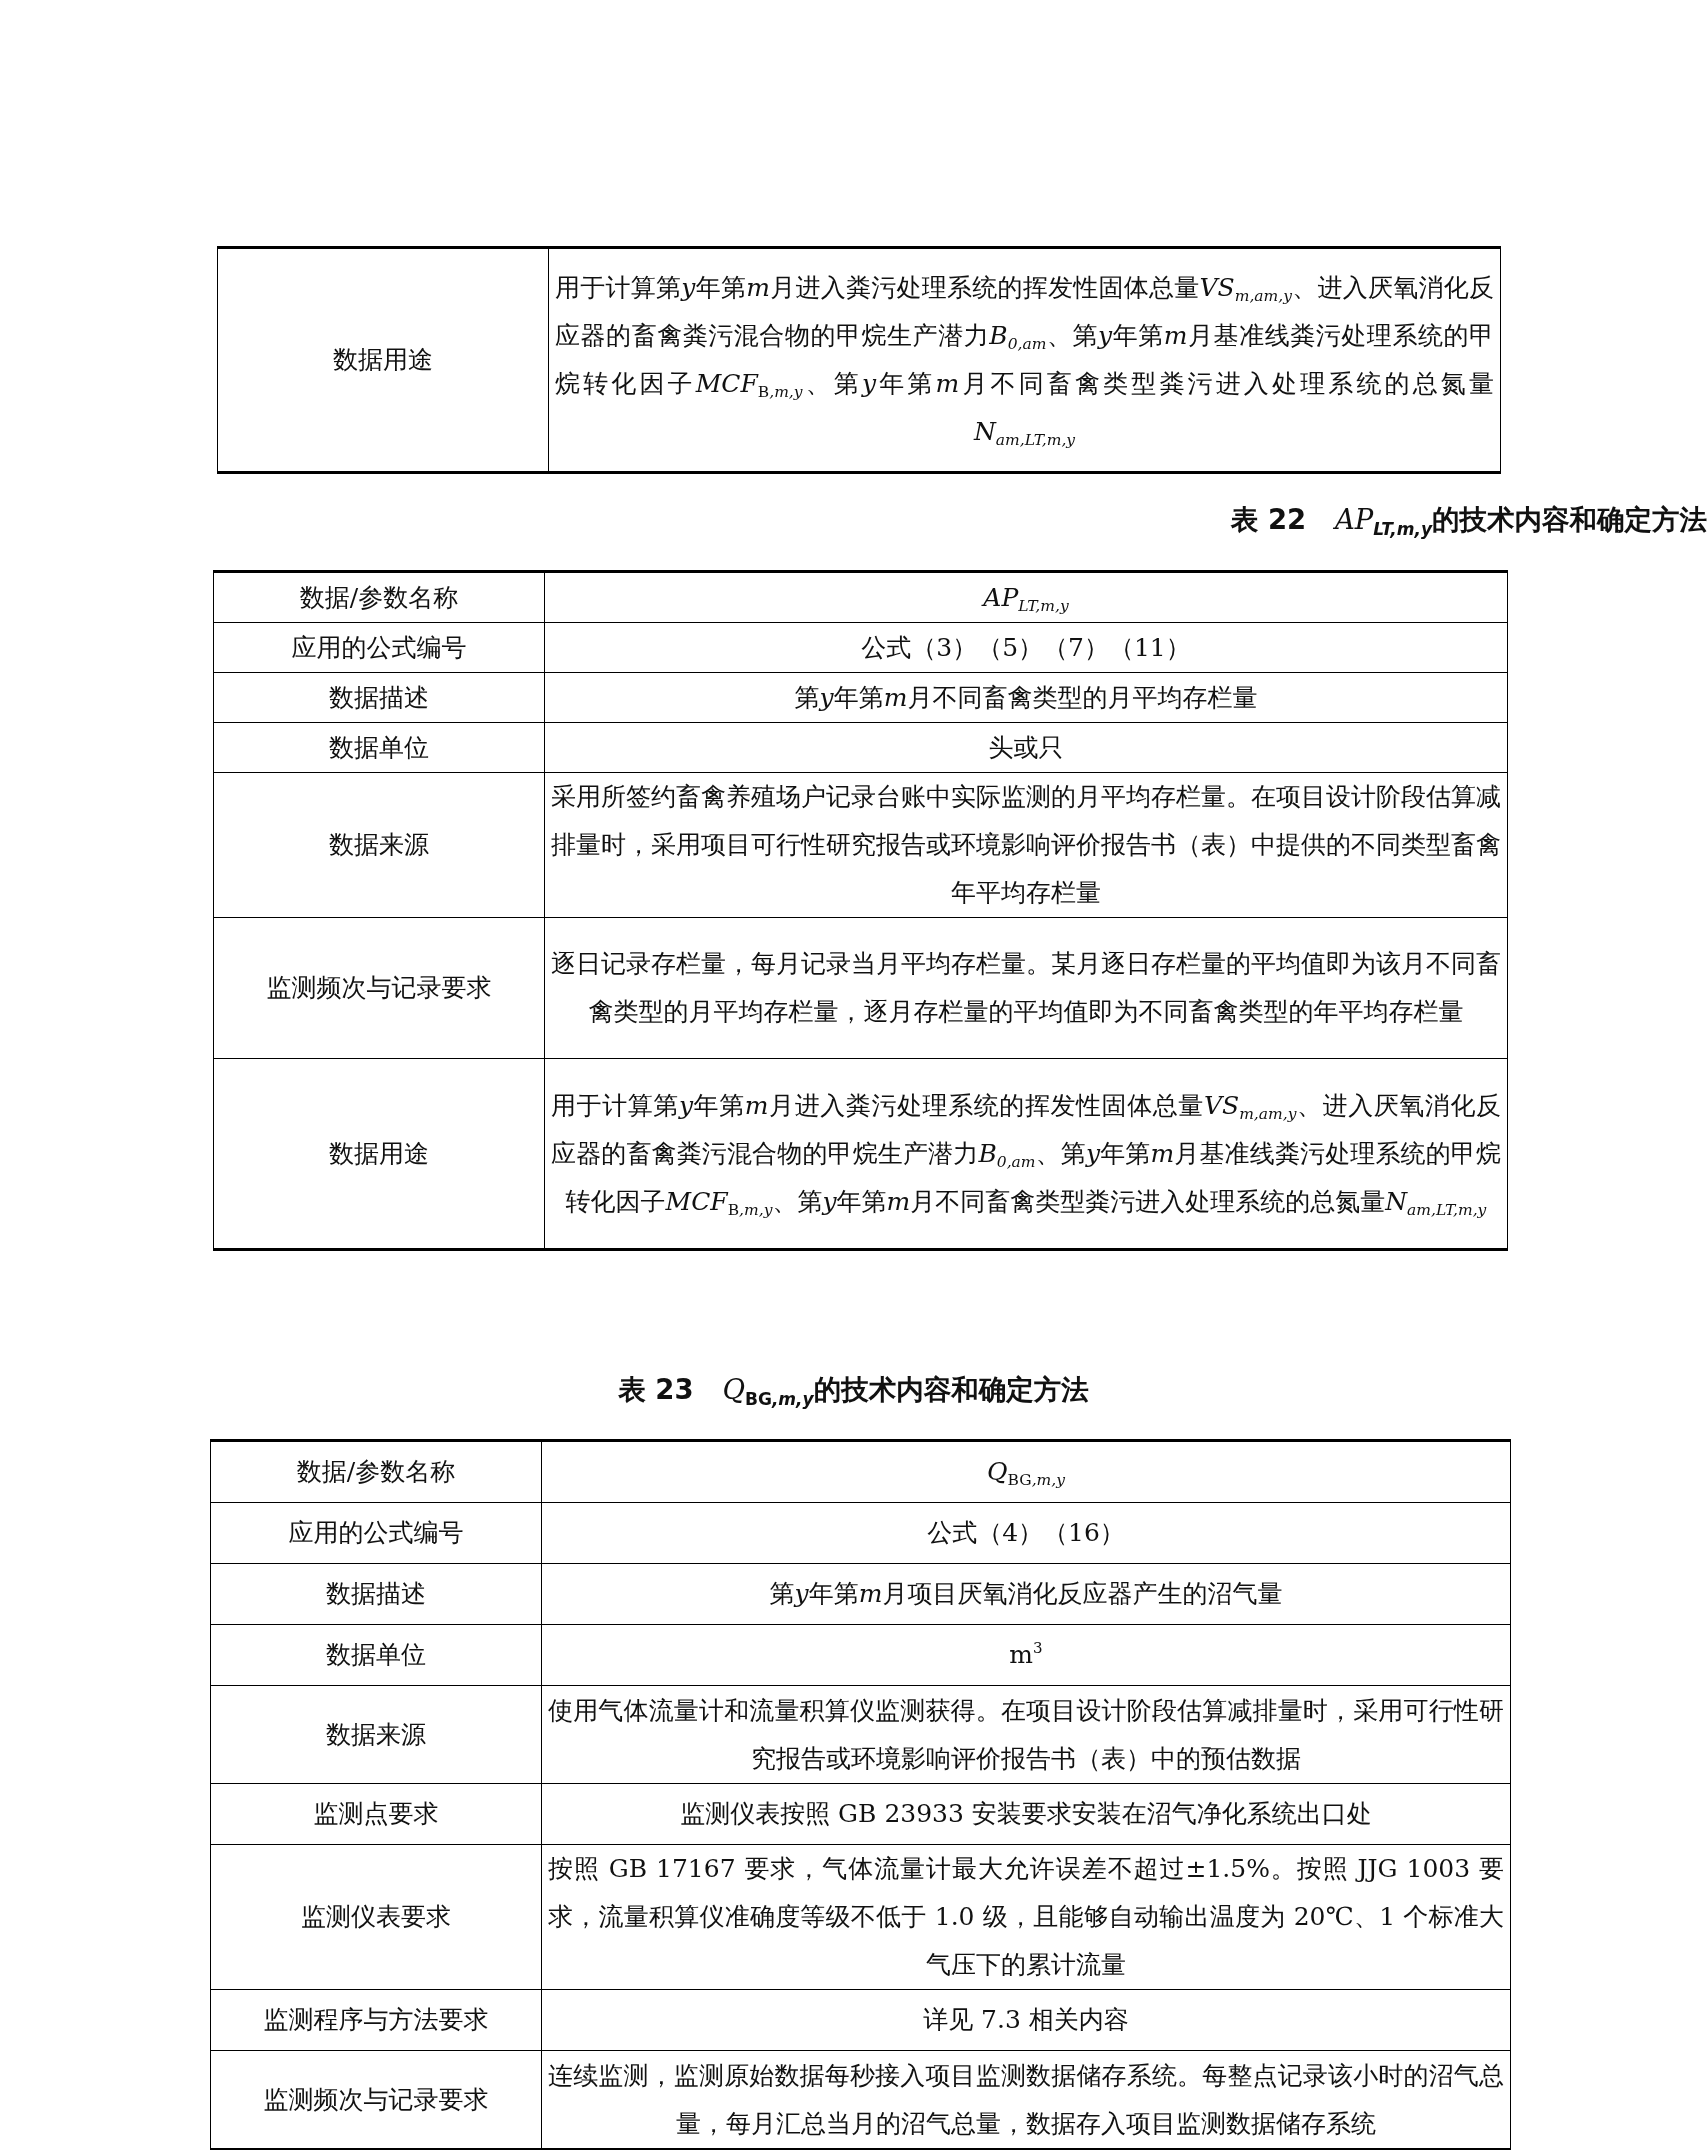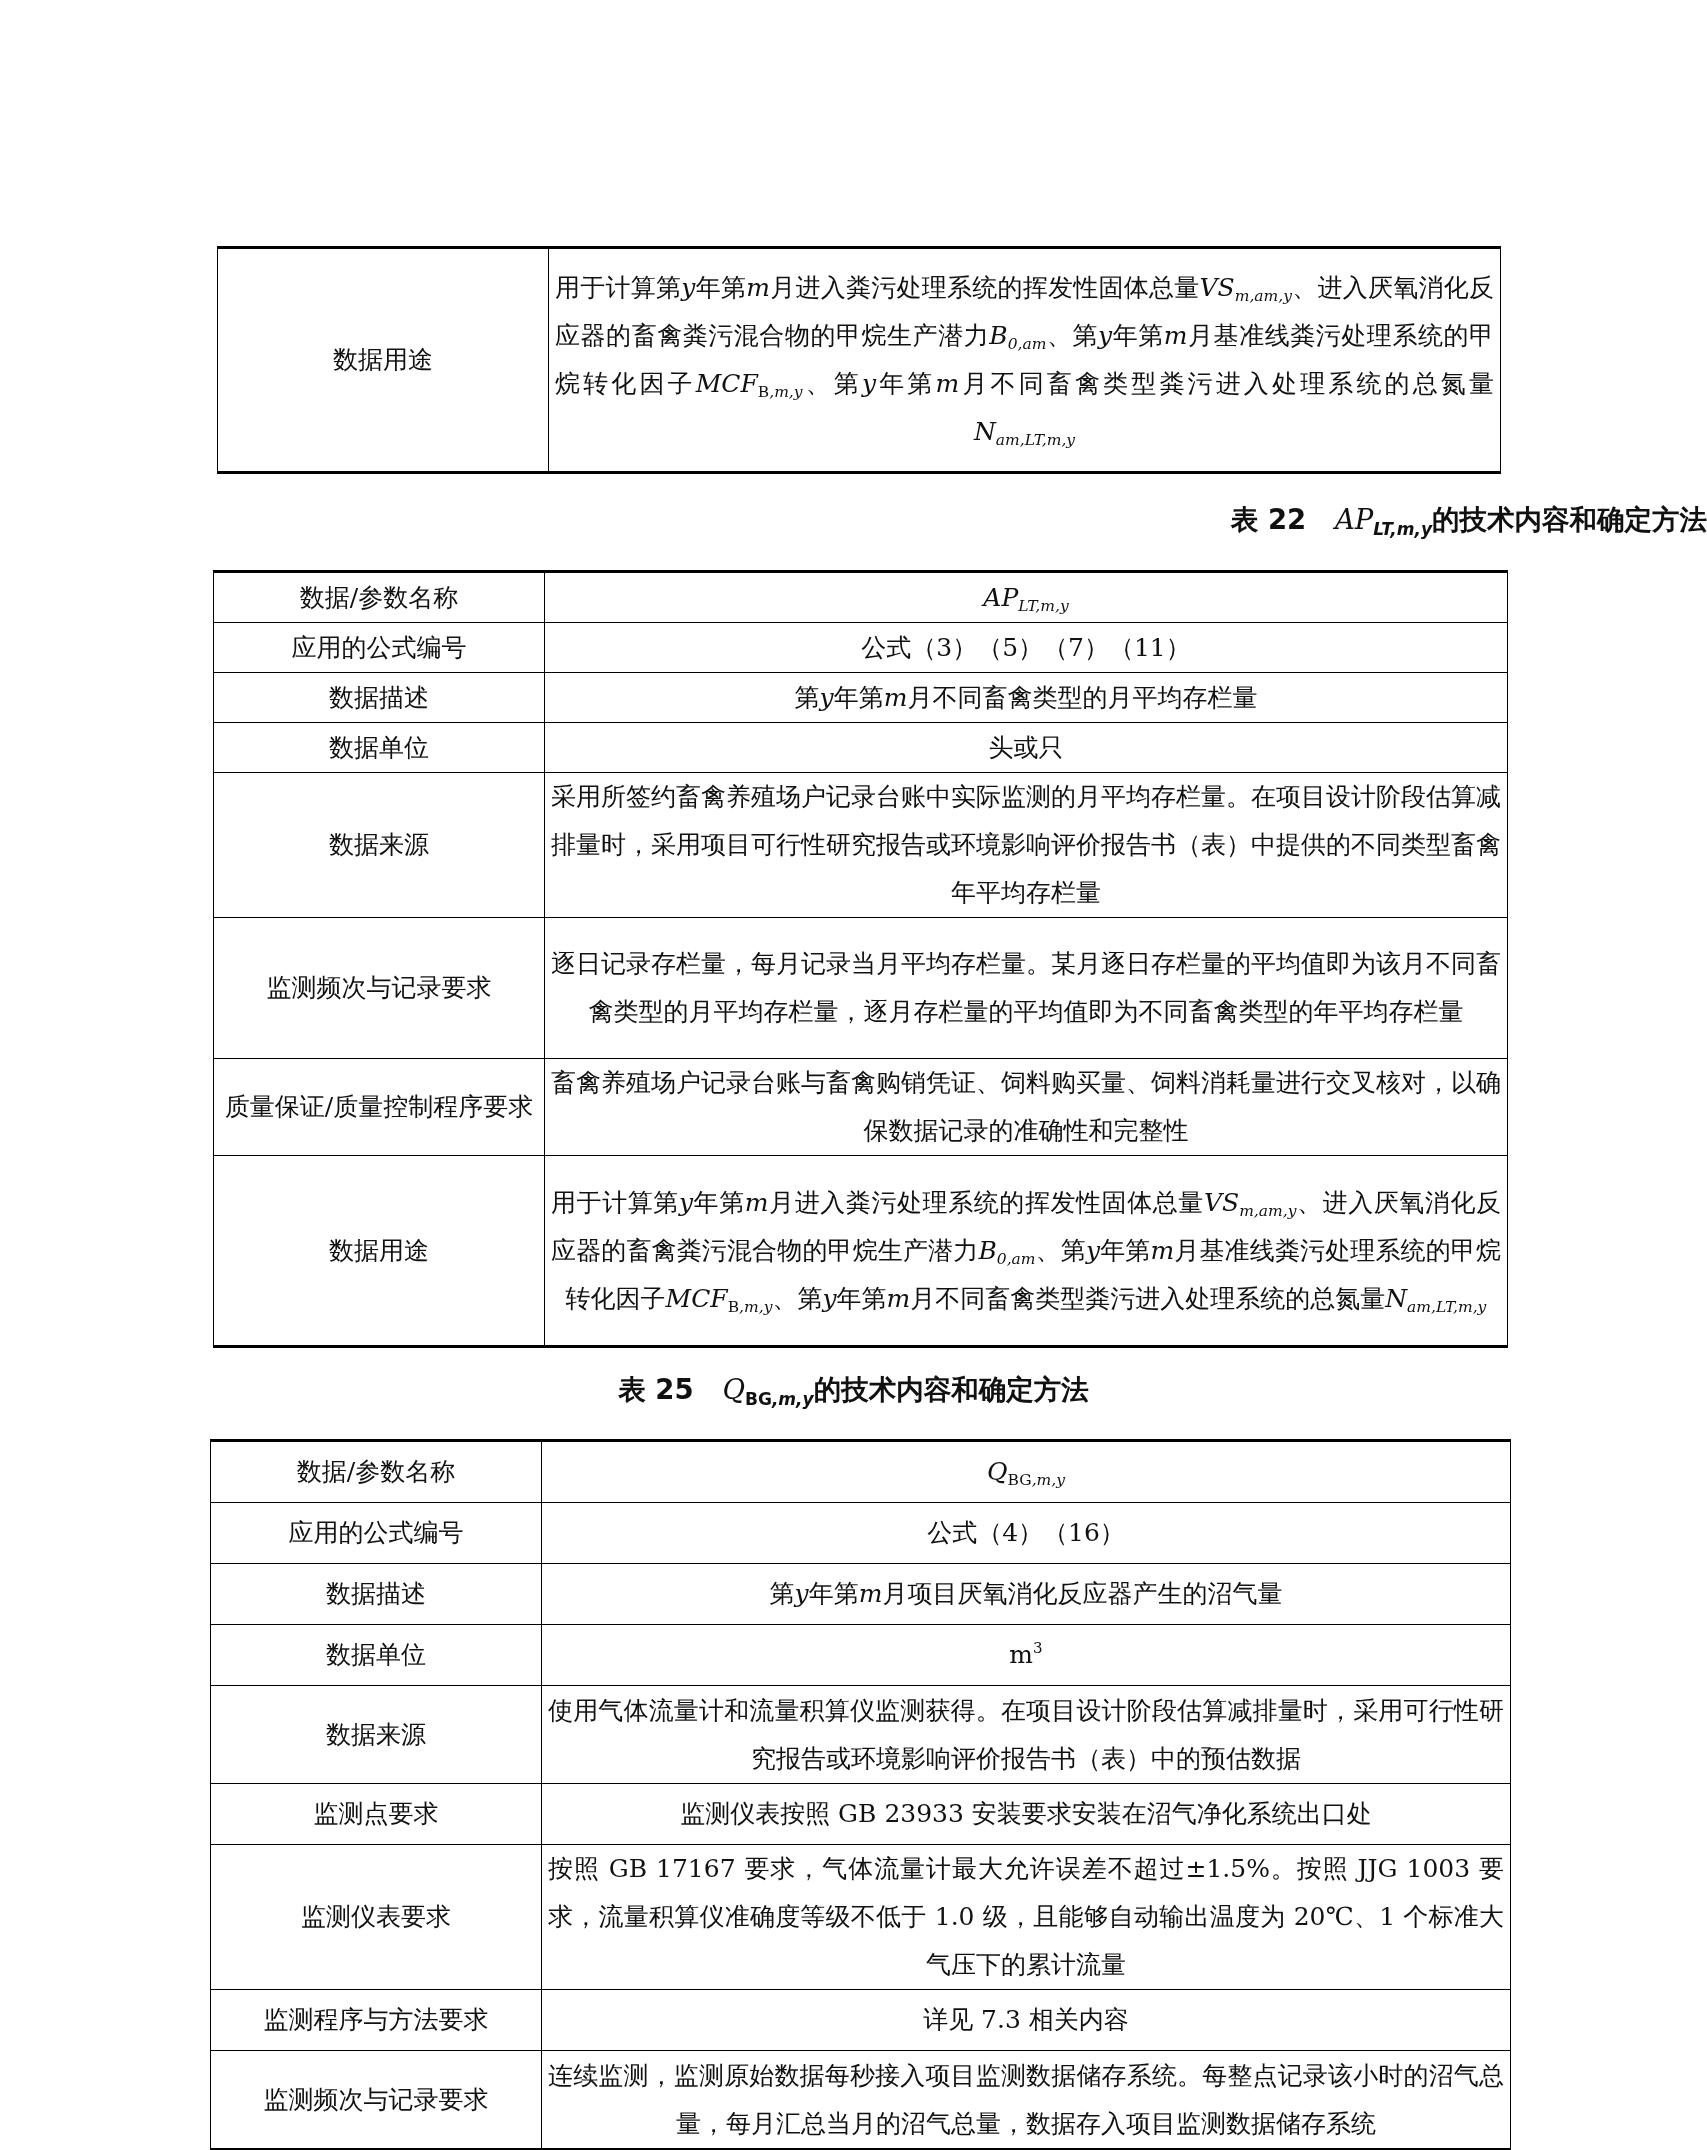--- a/index.html
+++ b/index.html
@@ -65,34 +65,30 @@
     </tr>
     <tr>
       <td class="lbl" style="height:140px;">数据来源</td>
       <td class="val left">采用所签约畜禽养殖场户记录台账中实际监测的月平均存栏量。在项目设计阶段估算减排量时，采用项目可行性研究报告或环境影响评价报告书（表）中提供的不同类型畜禽年平均存栏量</td>
     </tr>
     <tr>
       <td class="lbl" style="height:140px;">监测频次与记录要求</td>
       <td class="val left">逐日记录存栏量，每月记录当月平均存栏量。某月逐日存栏量的平均值即为该月不同畜禽类型的月平均存栏量，逐月存栏量的平均值即为不同畜禽类型的年平均存栏量</td>
     </tr>
     <tr>
-      <td class="lbl" style="height:95px;">质量保证/质量控制程序要求</td>
-      <td class="val left">畜禽养殖场户记录台账与畜禽购销凭证、饲料购买量、饲料消耗量进行交叉核对，以确保数据记录的准确性和完整性</td>
-    </tr>
-    <tr>
       <td class="lbl" style="height:189px;">数据用途</td>
       <td class="val left">
         <span>用于计算第</span><span class="math">y</span><span>年第</span><span class="math">m</span><span>月进入粪污处理系统的挥发性固体总量</span><span class="math">VS</span><span class="sub">m,am,y</span><span>、进入厌氧消化反应器的畜禽粪污混合物的甲烷生产潜力</span><span class="math">B</span><span class="sub">0,am</span><span>、第</span><span class="math">y</span><span>年第</span><span class="math">m</span><span>月基准线粪污处理系统的甲烷转化因子</span><span class="math">MCF</span><span class="sub"><span class="up">B</span><span>,m,y</span></span><span>、第</span><span class="math">y</span><span>年第</span><span class="math">m</span><span>月不同畜禽类型粪污进入处理系统的总氮量</span><span class="math">N</span><span class="sub">am,LT,m,y</span>
       </td>
     </tr>
   </tbody>
     </table>
 
   <div class="caption" style="top:1372px;">
-    <span>表 25</span>&nbsp;&nbsp;&nbsp;<span class="math">Q</span><span class="sub"><span class="up">BG</span><span>,m,y</span></span><span>的技术内容和确定方法</span>
+    <span>表 23</span>&nbsp;&nbsp;&nbsp;<span class="math">Q</span><span class="sub"><span class="up">BG</span><span>,m,y</span></span><span>的技术内容和确定方法</span>
   </div>
 
   <table class="doc" style="left:210px; top:1439px; width:1301px;">
     <tbody>
         <tr>
       <td class="lbl" style="height:60px;">数据/参数名称</td>
       <td class="val"><span class="math">Q</span><span class="sub"><span class="up">BG</span><span>,m,y</span></span></td>
     </tr>
     <tr>
       <td class="lbl" style="height:60px;">应用的公式编号</td>

